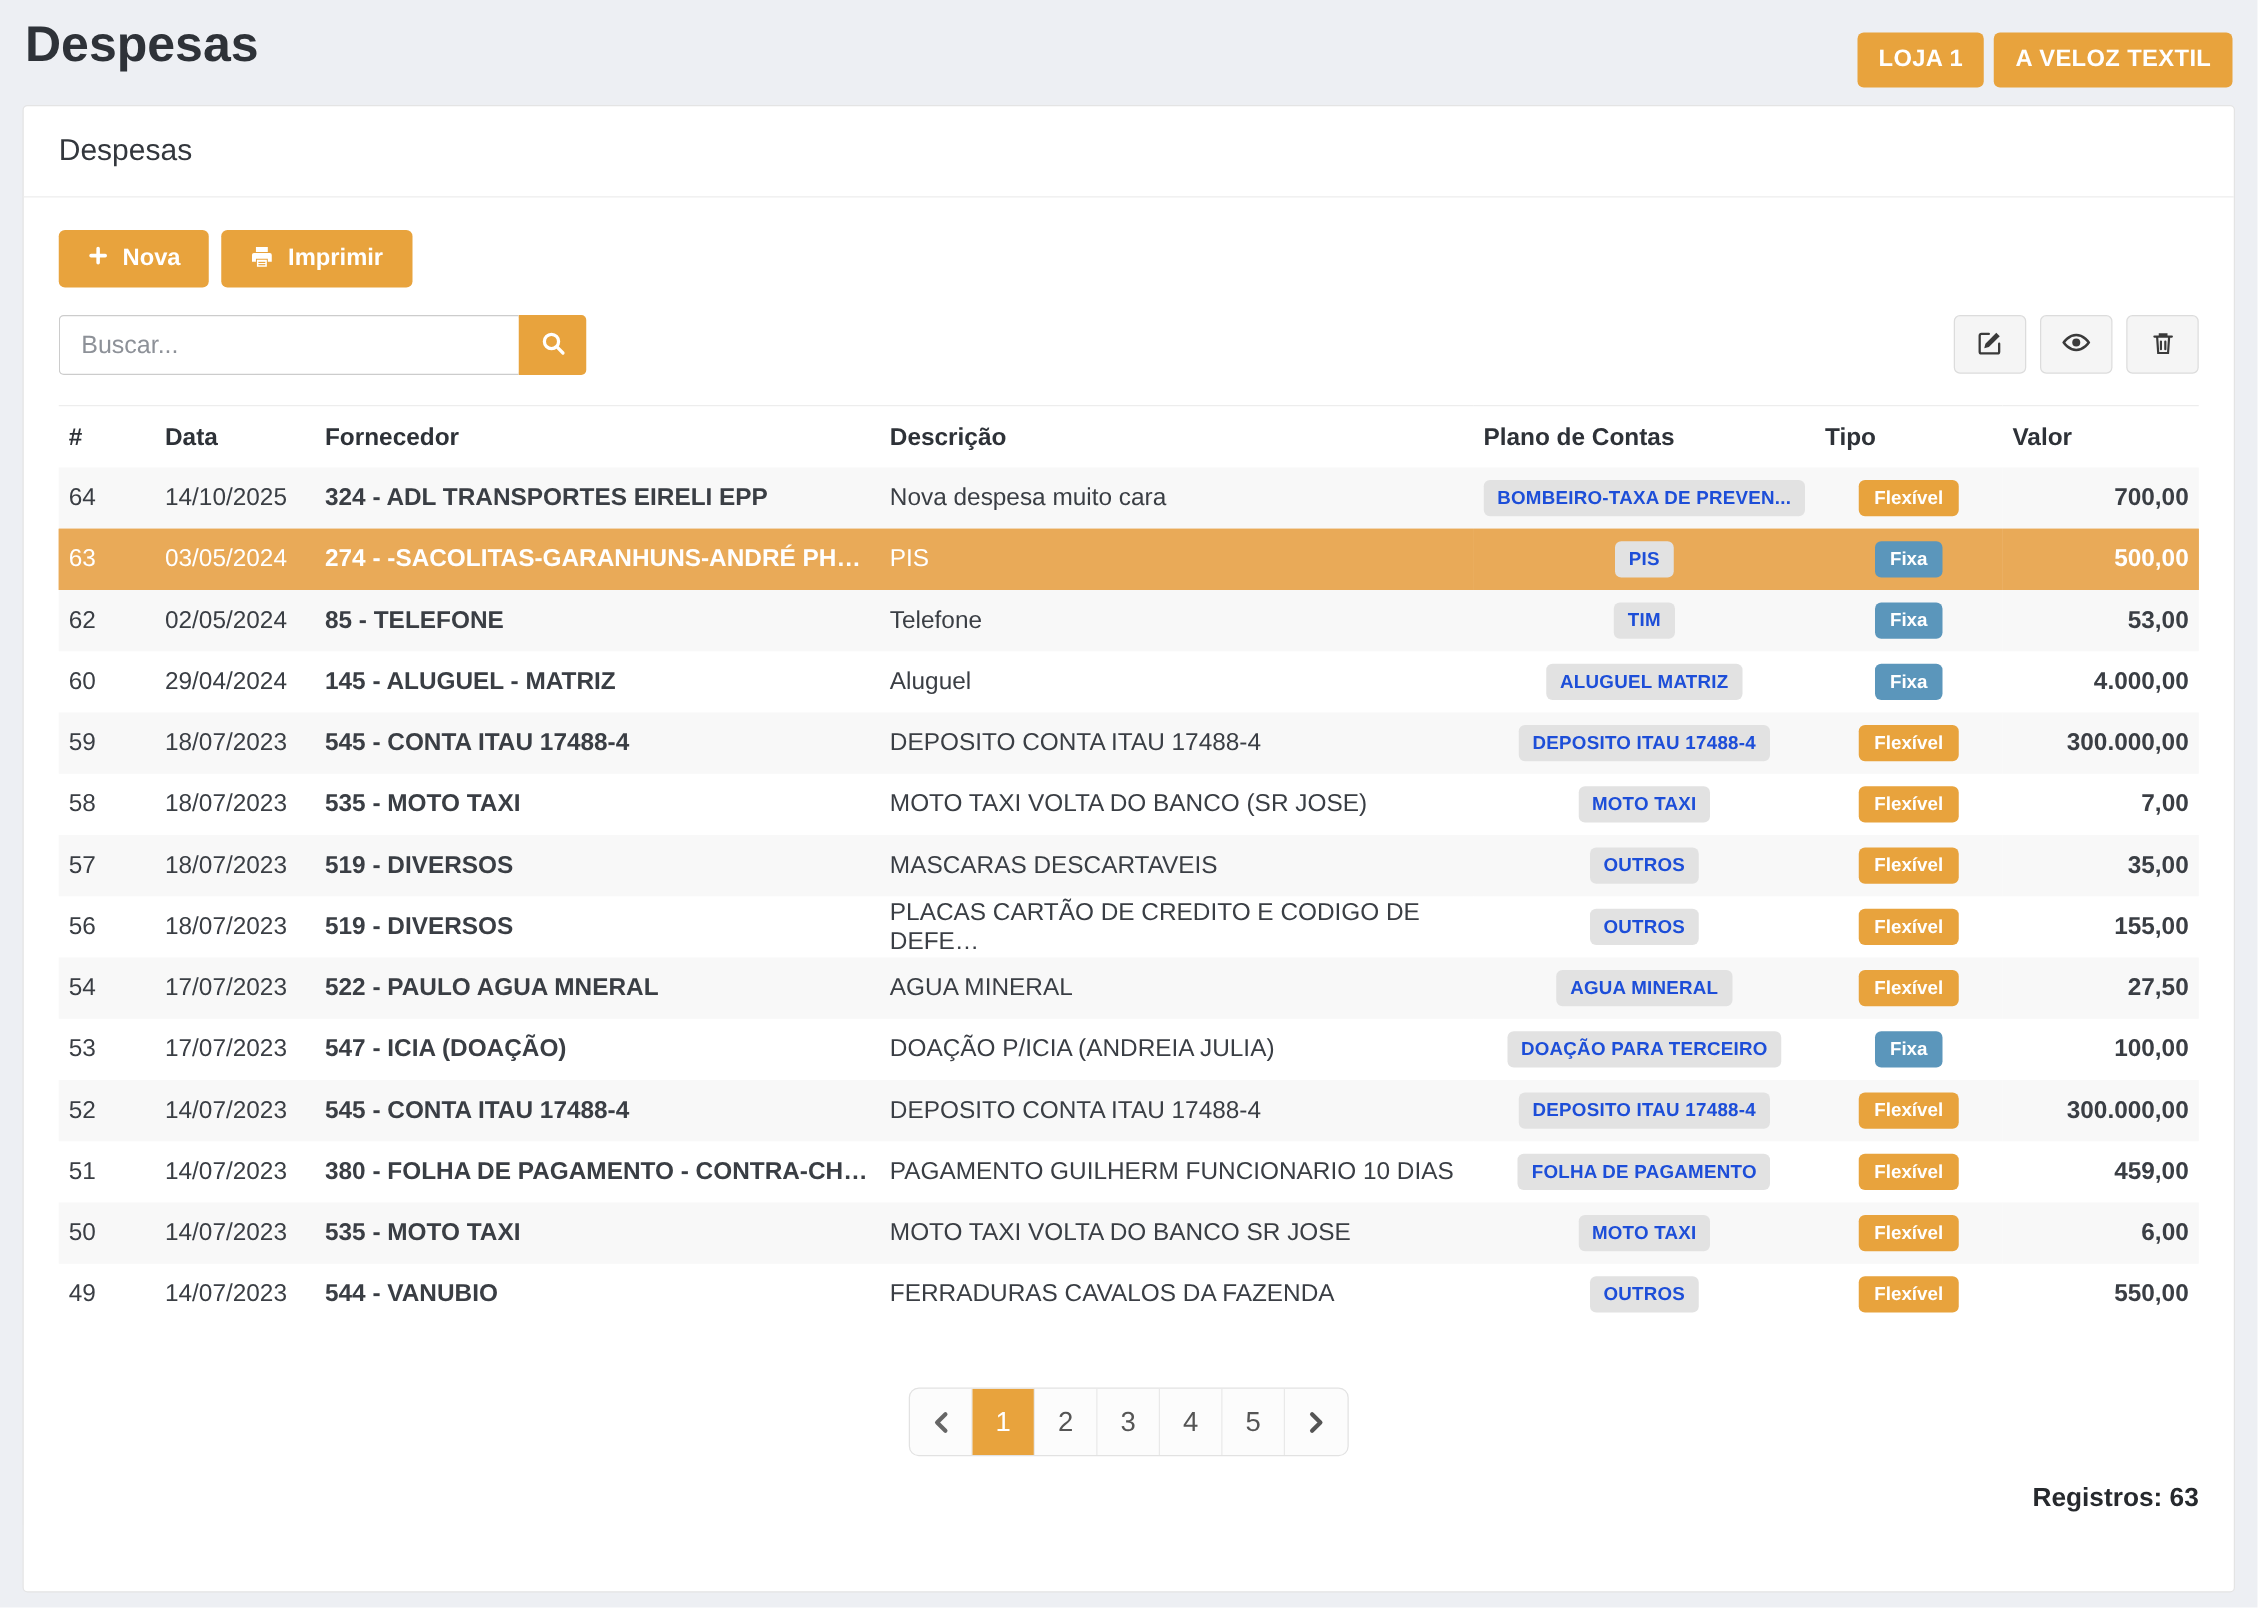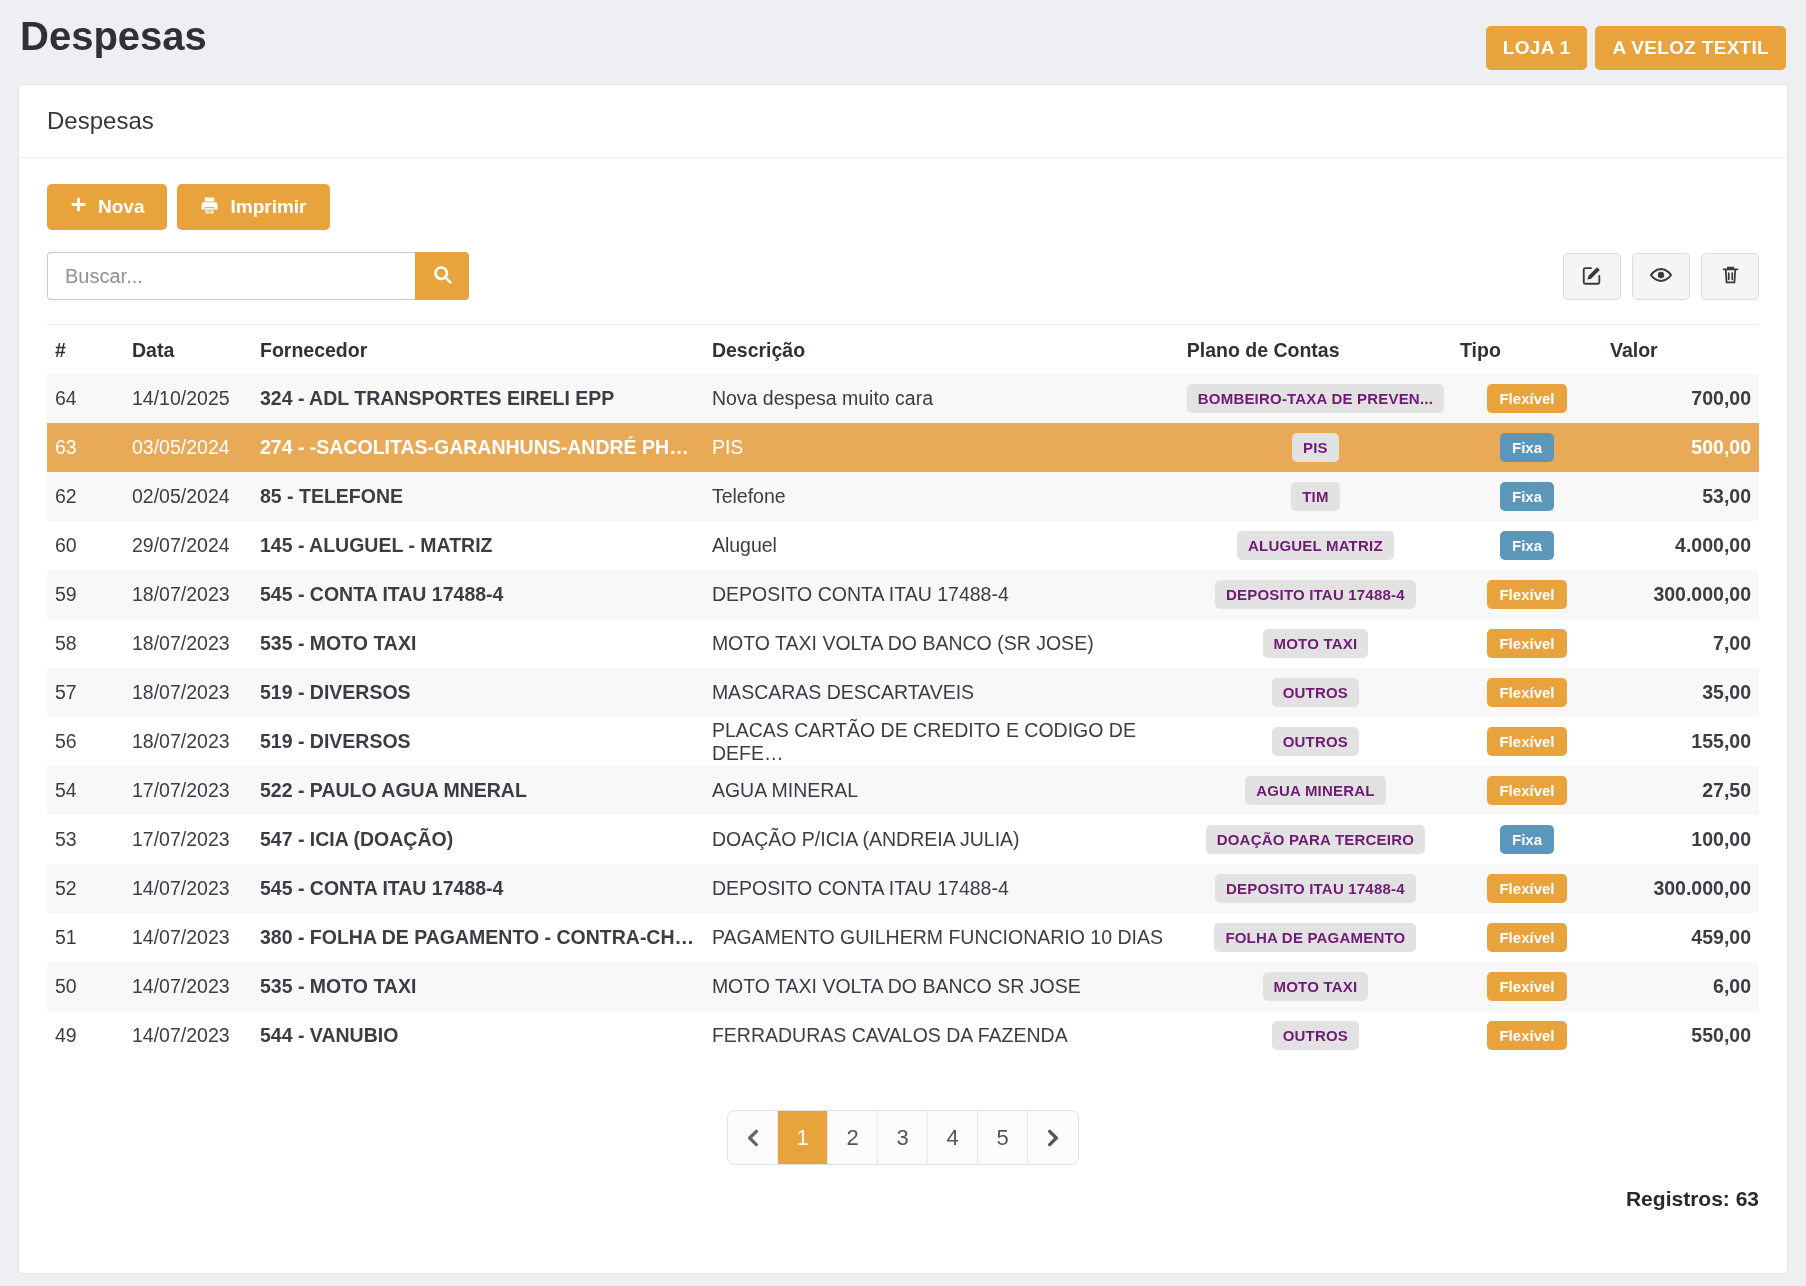--- a/index.html
+++ b/index.html
@@ -45,21 +45,21 @@
   
   .toolbar { display:flex; gap:10px; }
   .btn-action {
     display:inline-flex; align-items:flex-start; gap:11px;
     padding:12px 23px; font-size:19px;
   }
   .btn-action svg { display:block; }
 
   
   .search-row {
-    display:flex; justify-content:space-between; align-items:center;
+    display:flex; justify-content:space-between; align-items:flex-start;
     margin-top:22px; padding-bottom:24px;
   }
   .search-group { display:flex; }
   .search-input {
     width:368px; height:48px;
     border:1px solid #ccc; border-right:none;
     border-radius:4px 0 0 4px;
     padding:0 17px; font-size:20px; color:#555;
     font-family:"Liberation Sans", sans-serif;
     outline:none;
@@ -97,21 +97,21 @@
   .col-supplier { width:452px; font-weight:700; }
   .col-desc { width:475px; }
   .col-plan { width:270px; text-align:center; }
   .col-tipo { width:150px; text-align:center; }
   .col-valor { width:157px; text-align:right; font-weight:700; }
   th.col-supplier, th.col-desc { font-weight:700; }
 
   tr.highlighted, tr.highlighted td { background:#e9aa58 !important; color:#fff; }
 
   .plan-badge {
-    display:inline-block; background:#e2e2e2; color:#701a75;
+    display:inline-block; background:#e2e2e2; color:#1d4ed8;
     font-weight:700; font-size:15px; padding:6px 11px;
     border-radius:5px; white-space:nowrap; letter-spacing:.2px;
   }
   .type-badge {
     display:inline-block; color:#fff; font-weight:700; font-size:15px;
     padding:6px 12px; border-radius:5px; white-space:nowrap;
   }
   .badge-flexivel { background:#e8a33d; }
   .badge-fixa { background:#5b96bb; }
 
@@ -262,21 +262,21 @@
         <td class="col-plan">
           <span class="plan-badge">TIM</span>
         </td>
         <td class="col-tipo">
           <span class="type-badge badge-fixa">Fixa</span>
         </td>
         <td class="col-valor">53,00</td>
       </tr>
           <tr>
         <td class="col-id">60</td>
-        <td class="col-date">29/07/2024</td>
+        <td class="col-date">29/04/2024</td>
         <td class="col-supplier">145 - ALUGUEL - MATRIZ</td>
         <td class="col-desc">Aluguel</td>
         <td class="col-plan">
           <span class="plan-badge">ALUGUEL MATRIZ</span>
         </td>
         <td class="col-tipo">
           <span class="type-badge badge-fixa">Fixa</span>
         </td>
         <td class="col-valor">4.000,00</td>
       </tr>

